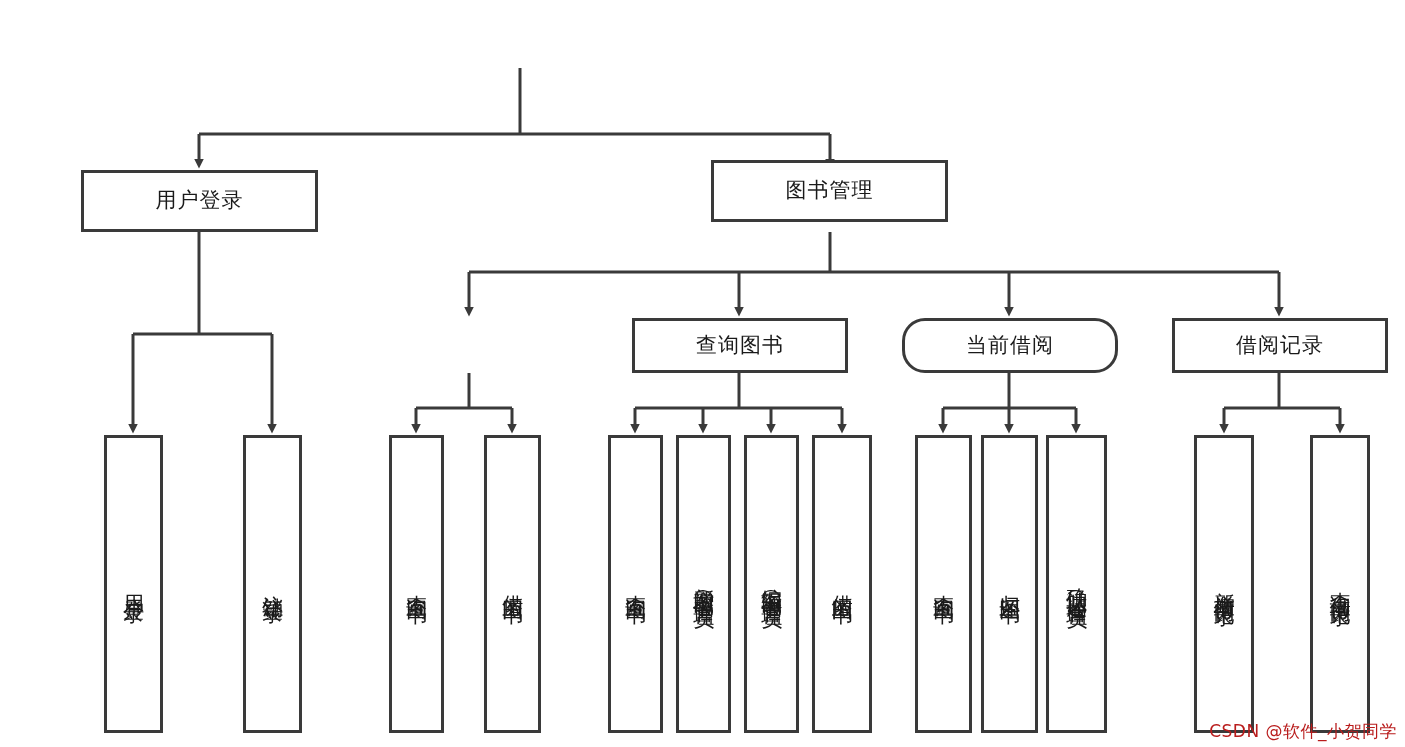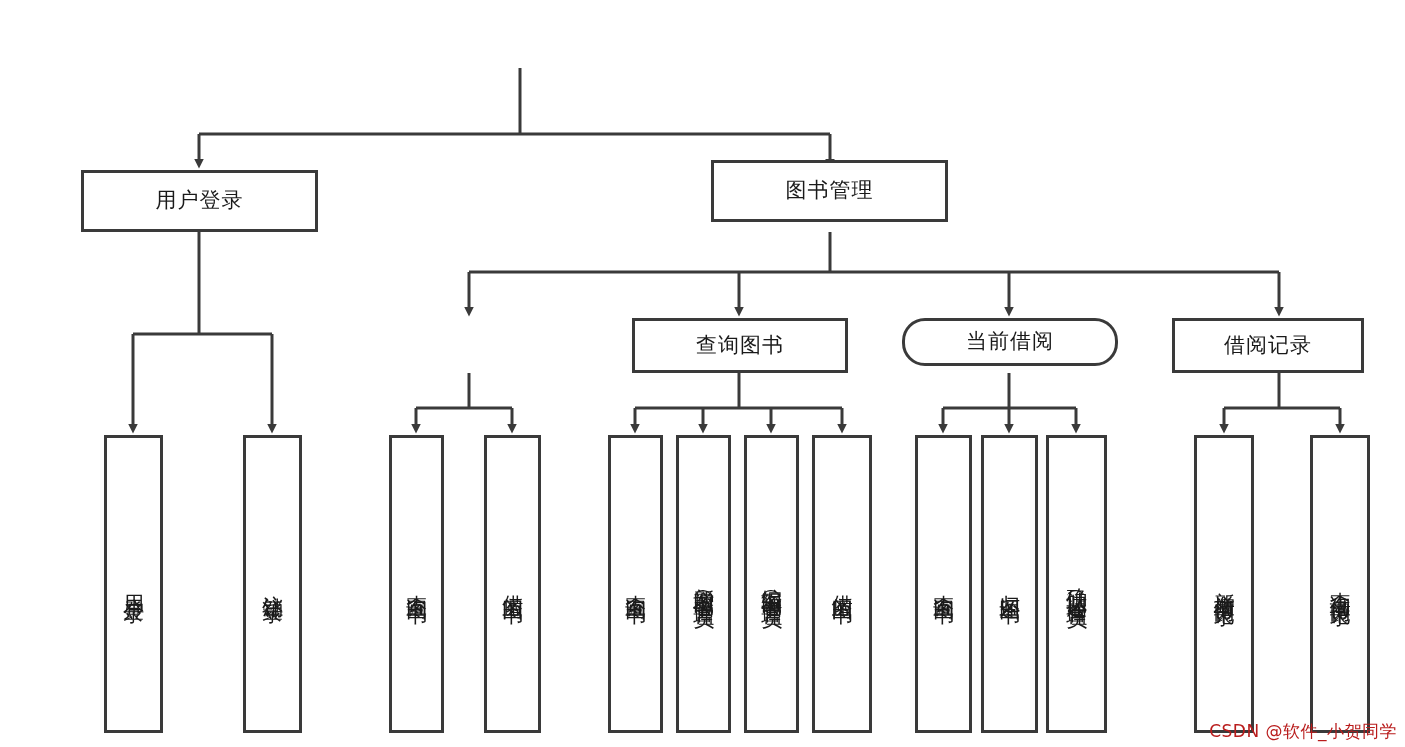--- a/index.html
+++ b/index.html
@@ -109,22 +109,22 @@
       <path d="M1224,408 L1224,425" marker-end="url(#arrow)"></path>
       <path d="M1340,408 L1340,425" marker-end="url(#arrow)"></path>
     </g>
   </svg>
 
 
   <div class="node h" style="left:81px;top:170px;width:237px;height:62px;">用户登录</div>
   <div class="node h" style="left:711px;top:160px;width:237px;height:62px;">图书管理</div>
 
   <div class="node h" style="left:632px;top:318px;width:216px;height:55px;">查询图书</div>
-  <div class="node h" style="left:902px;top:318px;width:216px;height:48px;border-radius:23px;">当前借阅</div>
-  <div class="node h" style="left:1172px;top:318px;width:192px;height:55px;font-family:Liberation Serif, serif;">借阅记录</div>
+  <div class="node h" style="left:902px;top:318px;width:216px;height:55px;border-radius:23px;">当前借阅</div>
+  <div class="node h" style="left:1172px;top:318px;width:216px;height:55px;font-family:Liberation Serif, serif;">借阅记录</div>
 
   <div class="node v" style="left:104px;top:435px;width:59px;height:298px;">
     <span class="vtext">用户登录</span>
   </div>
   <div class="node v" style="left:243px;top:435px;width:59px;height:298px;">
     <span class="vtext">注销登录</span>
   </div>
 
   <div class="node v" style="left:389px;top:435px;width:55px;height:298px;">
     <span class="vtext">查询图书</span>

